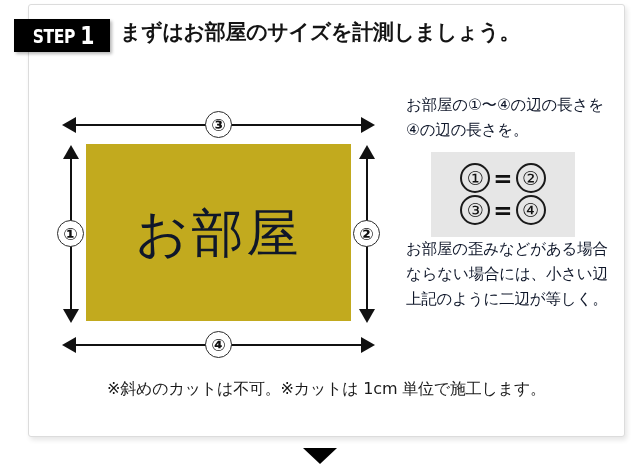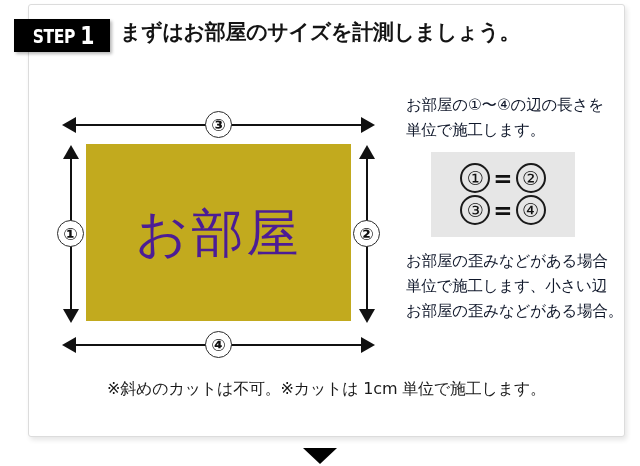--- a/index.html
+++ b/index.html
@@ -86,21 +86,21 @@
     left: 57px;
     top: 43px;
     width: 265px;
     height: 177px;
     background: #c2aa1e;
     display: flex;
     align-items: center;
     justify-content: center;
   }
   #room-label {
-    color: #4c1d95;
+    color: #0f172a;
     font-size: 52px;
     font-weight: 300;
     letter-spacing: 3px;
     line-height: 1;
   }
 
   .dim-line {
     position: absolute;
     background: #111111;
   }
@@ -191,21 +191,21 @@
     font-weight: 500;
     color: #111111;
     box-sizing: border-box;
   }
   .eq-sign {
     font-size: 23px;
     font-weight: 600;
     color: #111111;
     line-height: 1;
   }
-  #note-para { margin-top: 12px; }
+  #note-para { margin-top: 0; }
 
   
   #bottom-note {
     position: absolute;
     left: 28px;
     top: 379px;
     width: 597px;
     text-align: center;
     font-size: 16px;
     letter-spacing: -0.2px;
@@ -252,40 +252,40 @@
 
     <div class="dim-line h-line" style="left:47px; top:243px; width:285px;"></div>
     <div class="arrow arrow-left" style="left:33px; top:236px;"></div>
     <div class="arrow arrow-right" style="left:332px; top:236px;"></div>
     <div class="num-circle" style="left:176px; top:230px;">④</div>
   </div>
 
   <div id="right-col">
     <div class="para">
       <div>お部屋の①〜④の辺の長さを</div>
-      <div>単位で施工します。</div>
+      <div>④の辺の長さを。</div>
     </div>
 
     <div id="eq-box">
       <div class="eq-row">
         <span class="eq-circle">①</span>
         <span class="eq-sign">=</span>
         <span class="eq-circle">②</span>
       </div>
       <div class="eq-row">
         <span class="eq-circle">③</span>
         <span class="eq-sign">=</span>
         <span class="eq-circle">④</span>
       </div>
     </div>
 
     <div class="para" id="note-para">
       <div>お部屋の歪みなどがある場合</div>
-      <div>単位で施工します、小さい辺</div>
-      <div>お部屋の歪みなどがある場合。</div>
+      <div>ならない場合には、小さい辺</div>
+      <div>上記のように二辺が等しく。</div>
     </div>
   </div>
 </div>
 
 <div id="step-badge">
   <span class="step-word">STEP</span>
   <span class="step-num">1</span>
 </div>
 
 <div id="heading">まずはお部屋のサイズを計測しましょう。</div>

